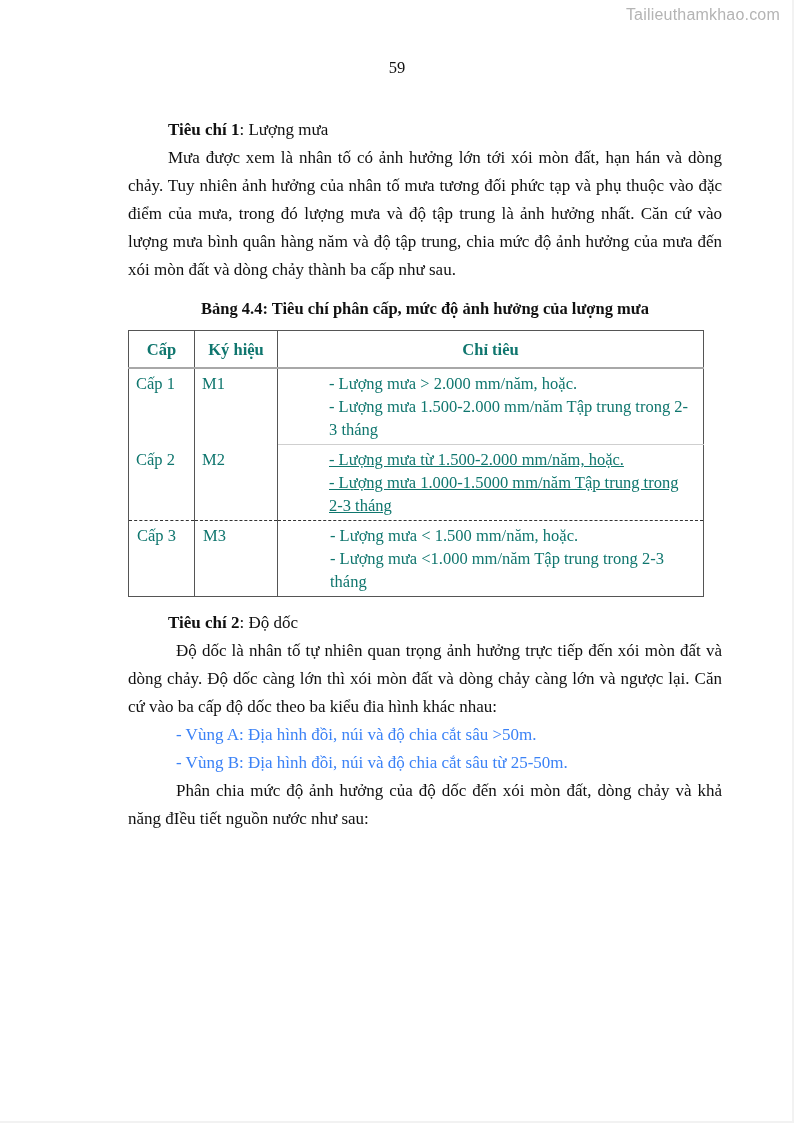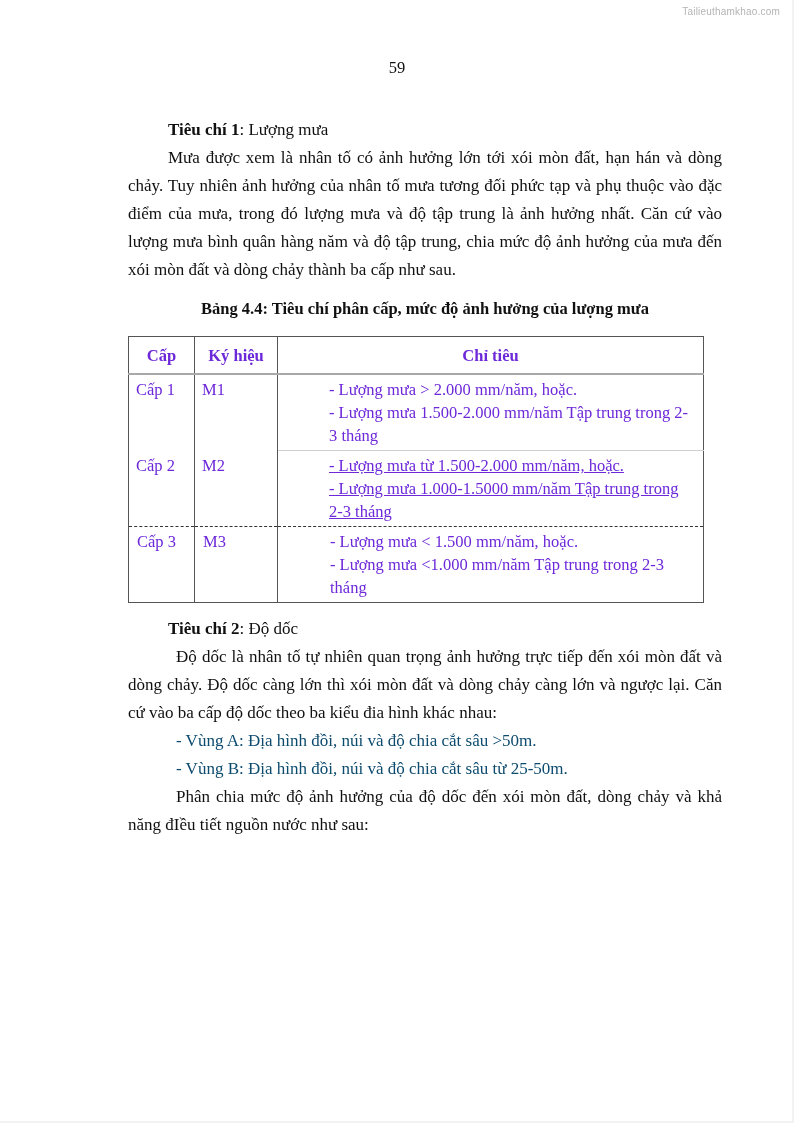--- a/index.html
+++ b/index.html
@@ -27,21 +27,21 @@
     border-right: 2px solid #f2f2f2;
     border-bottom: 2px solid #f2f2f2;
     pointer-events: none;
   }
 
   .watermark {
     position: absolute;
     top: 6px;
     right: 14px;
     font-family: "Liberation Sans", "DejaVu Sans", sans-serif;
-    font-size: 10px;
+    font-size: 16px;
     color: #b4b4b4;
     letter-spacing: 0.2px;
     white-space: nowrap;
   }
 
   .page-number {
     position: absolute;
     top: 58px;
     left: 0;
     width: 794px;
@@ -69,34 +69,34 @@
   p.indent { text-indent: 40px; }
   p.indent-lg { text-indent: 48px; }
 
   .crit-head { margin-top: 0; }
   .crit-head .bold { font-weight: bold; }
 
   .para-block { margin-top: 0; }
 
   .table-caption {
     margin-top: 14px;
-    margin-bottom: 16px;
+    margin-bottom: 10px;
     font-size: 16.5px;
     font-weight: bold;
     text-align: center;
     line-height: 22px;
     color: #101010;
   }
 
   table.criteria {
     border-collapse: collapse;
     width: 576px;
     table-layout: fixed;
     font-size: 16.5px;
-    color: #6d28d9;
+    color: #0f766e;
   }
   table.criteria, table.criteria td, table.criteria th {
     border: 1px solid #555;
   }
   table.criteria th, table.criteria td {
     padding: 3px 7px;
     vertical-align: top;
     line-height: 23px;
   }
   table.criteria thead th {
@@ -133,21 +133,21 @@
 
   ul.region-list {
     list-style: none;
     margin: 0;
     padding: 0;
   }
   ul.region-list li {
     font-size: 17px;
     line-height: 28px;
     padding-left: 48px;
-    color: #0c4a6e;
+    color: #3b82f6;
   }
 
   .gap-sm { height: 12px; }
 </style>
 </head>
 <body>
 
 <div class="page-frame"></div>
 
 <div class="watermark">Tailieuthamkhao.com</div>

